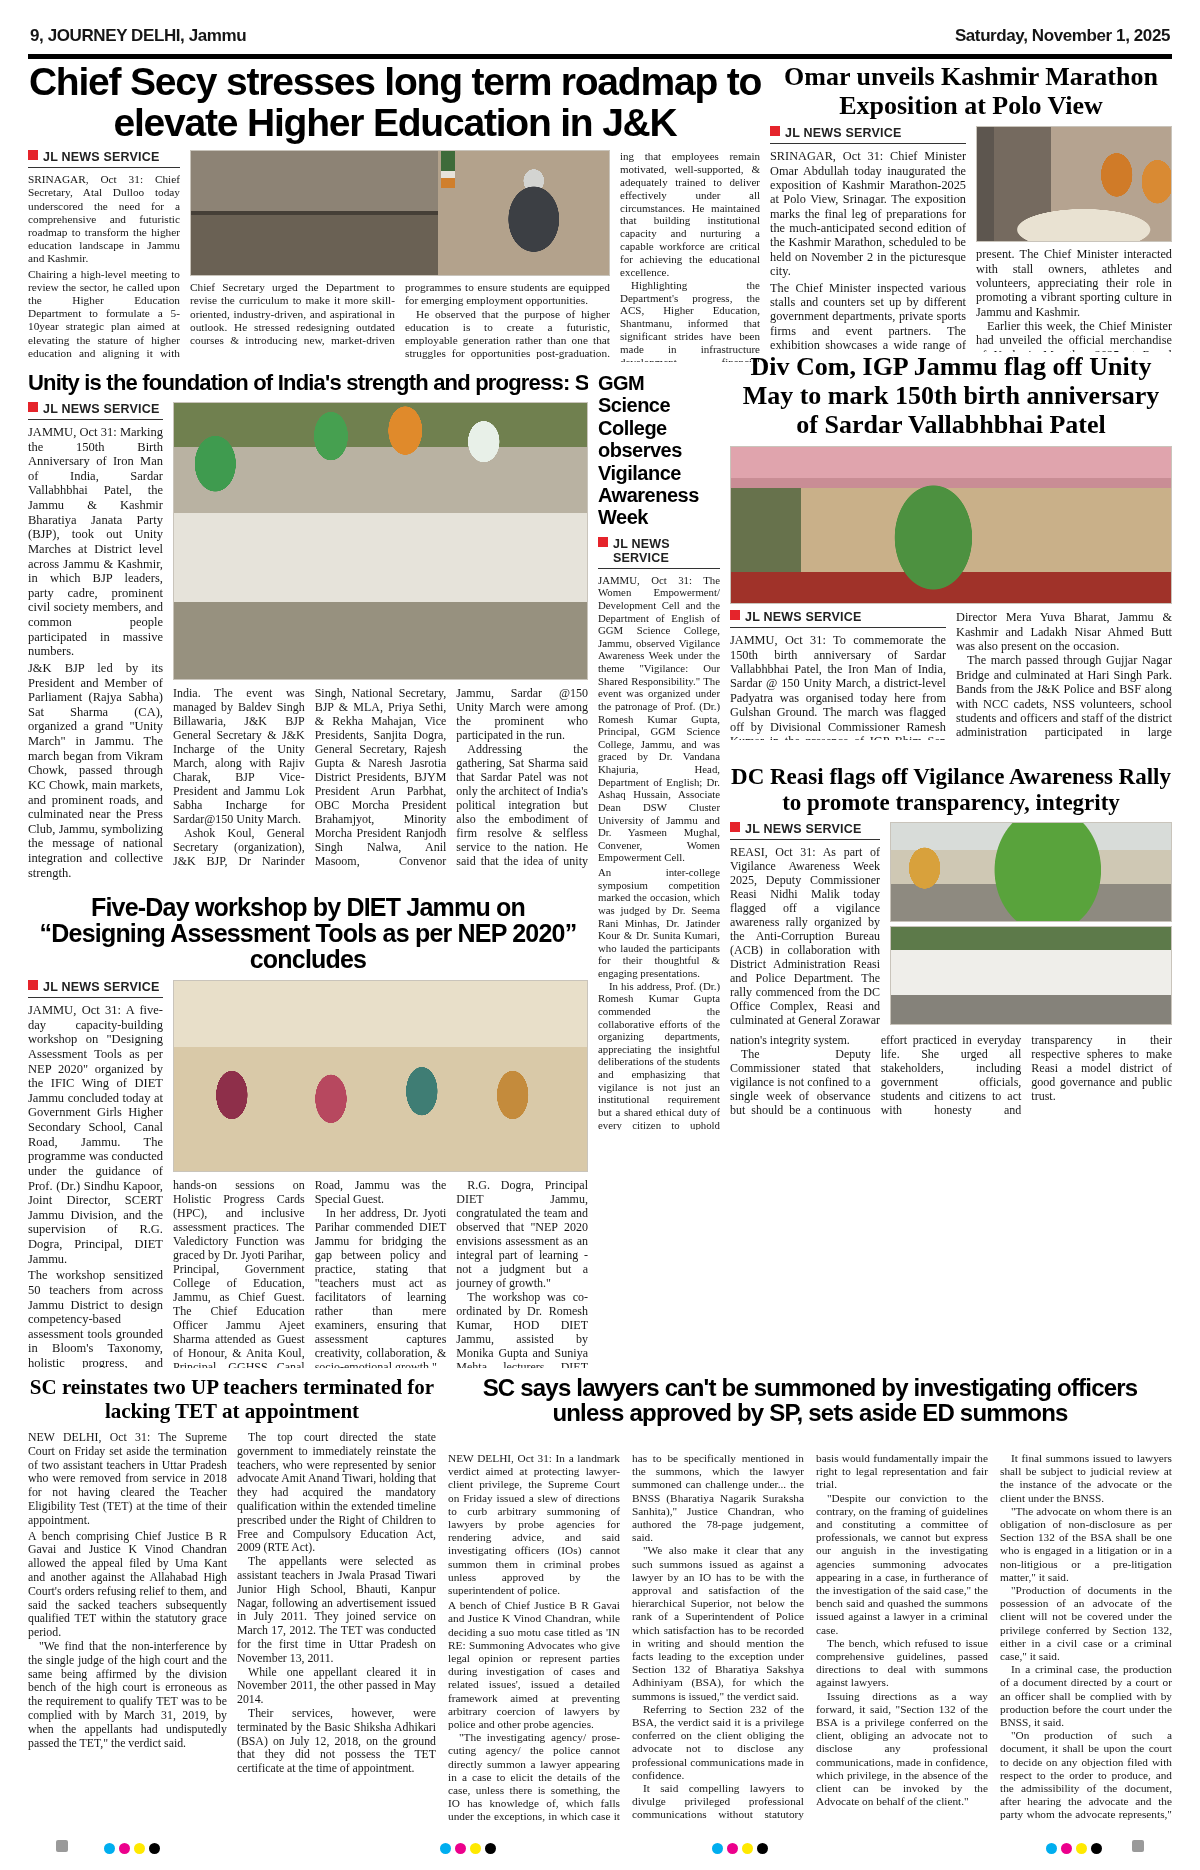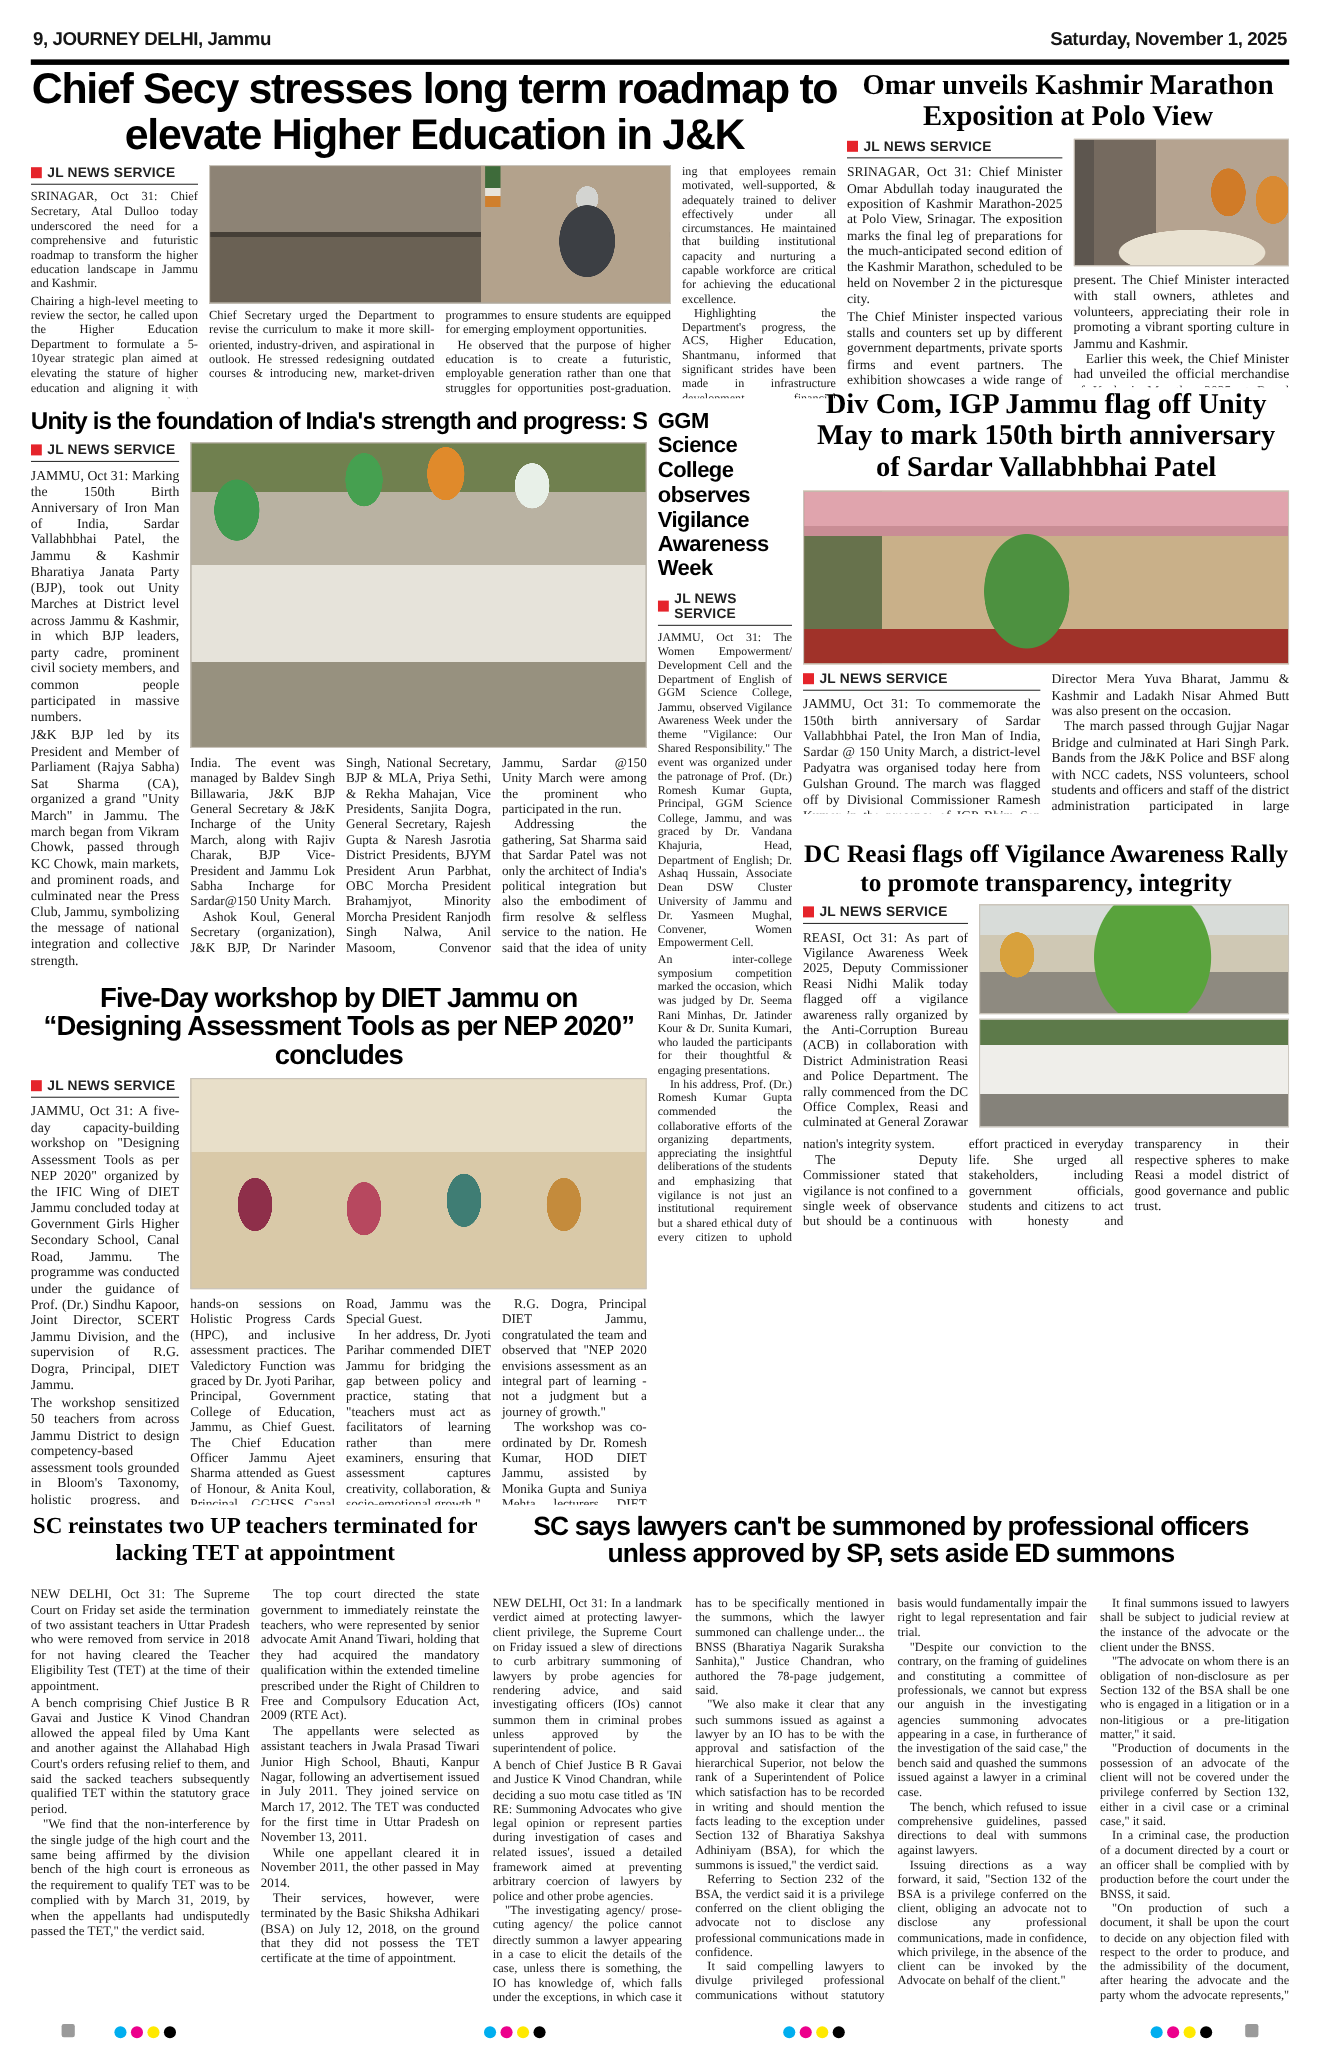--- a/index.html
+++ b/index.html
@@ -9,21 +9,21 @@
   
   .mast{position:absolute;top:26px;left:30px;right:30px;display:flex;justify-content:space-between;
         font-family:"Liberation Sans",sans-serif;font-weight:bold;font-size:17px;letter-spacing:-.4px}
   .toprule{position:absolute;left:28px;right:28px;top:54px;height:5px;background:#000}
   
   .h-sans{font-family:"Liberation Sans",sans-serif;font-weight:bold;letter-spacing:-1.2px;
           line-height:1.04;text-align:center;margin:0;color:#000}
   .h-serif{font-family:"Liberation Serif",serif;font-weight:bold;line-height:1.12;
            text-align:center;margin:0;color:#000}
   
-  .kicker{display:flex;align-items:center;gap:5px;font-family:"Liberation Sans",sans-serif;
+  .kicker{display:flex;gap:5px;font-family:"Liberation Sans",sans-serif;
           font-weight:bold;font-size:12.5px;letter-spacing:.2px;border-bottom:1.5px solid #333;
           padding-bottom:3px;margin:0 0 5px 0;color:#222}
   .ksq{width:10px;height:10px;background:#e5242b;flex:none}
   
   .lead{margin:0 0 2px 0;text-align:justify;line-height:1.17}
   .lead b{font-weight:normal}
   .bt p{margin:0;text-align:justify;text-indent:11px;line-height:1.17}
   .bt p:first-child{text-indent:0}
   .row{display:flex;gap:10px}
   .cols2{columns:2;column-gap:10px}
@@ -235,37 +235,37 @@
             <p>In her address, Dr. Jyoti Parihar commended DIET Jammu for bridging the gap between policy and practice, stating that "teachers must act as facilitators of learning rather than mere examiners, ensuring that assessment captures creativity, collaboration, &amp; socio-emotional growth."</p>
             <p>R.G. Dogra, Principal DIET Jammu, congratulated the team and observed that "NEP 2020 envisions assessment as an integral part of learning - not a judgment but a journey of growth."</p>
             <p>The workshop was co-ordinated by Dr. Romesh Kumar, HOD DIET Jammu, assisted by Monika Gupta and Suniya Mehta lecturers DIET Jammu as Co-Coordinators, while teachers Akash Khajuria and Sanjay Lal extended technical support throughout the programme.</p>
           </div>
       </div>
     </div>
   </section>
 
   <section class="abs clip" style="left:28px;top:1376px;width:408px;height:450px">
     <h2 class="h-serif" style="font-size:21px">SC reinstates two UP teachers terminated for lacking TET at appointment</h2>
-    <div class="clip" style="margin-top:20px;height:386px">
+    <div class="clip" style="margin-top:8px;height:386px">
       <div class="cols2" style="height:386px">
         <p class="lead fs118"><b>NEW DELHI, Oct 31:</b> <span>The Supreme Court on Friday set aside the termination of two assistant teachers in Uttar Pradesh who were removed from service in 2018 for not having cleared the Teacher Eligibility Test (TET) at the time of their appointment.</span></p>
         <div class="bt fs118">
             <p>A bench comprising Chief Justice B R Gavai and Justice K Vinod Chandran allowed the appeal filed by Uma Kant and another against the Allahabad High Court's orders refusing relief to them, and said the sacked teachers subsequently qualified TET within the statutory grace period.</p>
             <p>"We find that the non-interference by the single judge of the high court and the same being affirmed by the division bench of the high court is erroneous as the requirement to qualify TET was to be complied with by March 31, 2019, by when the appellants had undisputedly passed the TET," the verdict said.</p>
             <p>The top court directed the state government to immediately reinstate the teachers, who were represented by senior advocate Amit Anand Tiwari, holding that they had acquired the mandatory qualification within the extended timeline prescribed under the Right of Children to Free and Compulsory Education Act, 2009 (RTE Act).</p>
             <p>The appellants were selected as assistant teachers in Jwala Prasad Tiwari Junior High School, Bhauti, Kanpur Nagar, following an advertisement issued in July 2011. They joined service on March 17, 2012. The TET was conducted for the first time in Uttar Pradesh on November 13, 2011.</p>
             <p>While one appellant cleared it in November 2011, the other passed in May 2014.</p>
             <p>Their services, however, were terminated by the Basic Shiksha Adhikari (BSA) on July 12, 2018, on the ground that they did not possess the TET certificate at the time of appointment.</p>
           </div>
       </div>
     </div>
   </section>
 
   <section class="abs clip" style="left:448px;top:1376px;width:724px;height:450px">
-    <h2 class="h-sans" style="font-size:24px;letter-spacing:-0.8px">SC says lawyers can't be summoned by professional officers unless approved by SP, sets aside ED summons</h2>
+    <h2 class="h-sans" style="font-size:24px;letter-spacing:-0.8px">SC says lawyers can't be summoned by investigating officers unless approved by SP, sets aside ED summons</h2>
     <div class="clip" style="margin-top:26px;height:382px">
       <div class="cols4" style="height:382px">
         <p class="lead fs113"><b>NEW DELHI, Oct 31:</b> <span>In a landmark verdict aimed at protecting lawyer-client privilege, the Supreme Court on Friday issued a slew of directions to curb arbitrary summoning of lawyers by probe agencies for rendering advice, and said investigating officers (IOs) cannot summon them in criminal probes unless approved by the superintendent of police.</span></p>
         <div class="bt fs113">
             <p>A bench of Chief Justice B R Gavai and Justice K Vinod Chandran, while deciding a suo motu case titled as 'IN RE: Summoning Advocates who give legal opinion or represent parties during investigation of cases and related issues', issued a detailed framework aimed at preventing arbitrary coercion of lawyers by police and other probe agencies.</p>
             <p>"The investigating agency/ prose-cuting agency/ the police cannot directly summon a lawyer appearing in a case to elicit the details of the case, unless there is something, the IO has knowledge of, which falls under the exceptions, in which case it has to be specifically mentioned in the summons, which the lawyer summoned can challenge under... the BNSS (Bharatiya Nagarik Suraksha Sanhita)," Justice Chandran, who authored the 78-page judgement, said.</p>
             <p>"We also make it clear that any such summons issued as against a lawyer by an IO has to be with the approval and satisfaction of the hierarchical Superior, not below the rank of a Superintendent of Police which satisfaction has to be recorded in writing and should mention the facts leading to the exception under Section 132 of Bharatiya Sakshya Adhiniyam (BSA), for which the summons is issued," the verdict said.</p>
             <p>Referring to Section 232 of the BSA, the verdict said it is a privilege conferred on the client obliging the advocate not to disclose any professional communications made in confidence.</p>
             <p>It said compelling lawyers to divulge privileged professional communications without statutory basis would fundamentally impair the right to legal representation and fair trial.</p>
             <p>"Despite our conviction to the contrary, on the framing of guidelines and constituting a committee of professionals, we cannot but express our anguish in the investigating agencies summoning advocates appearing in a case, in furtherance of the investigation of the said case," the bench said and quashed the summons issued against a lawyer in a criminal case.</p>

